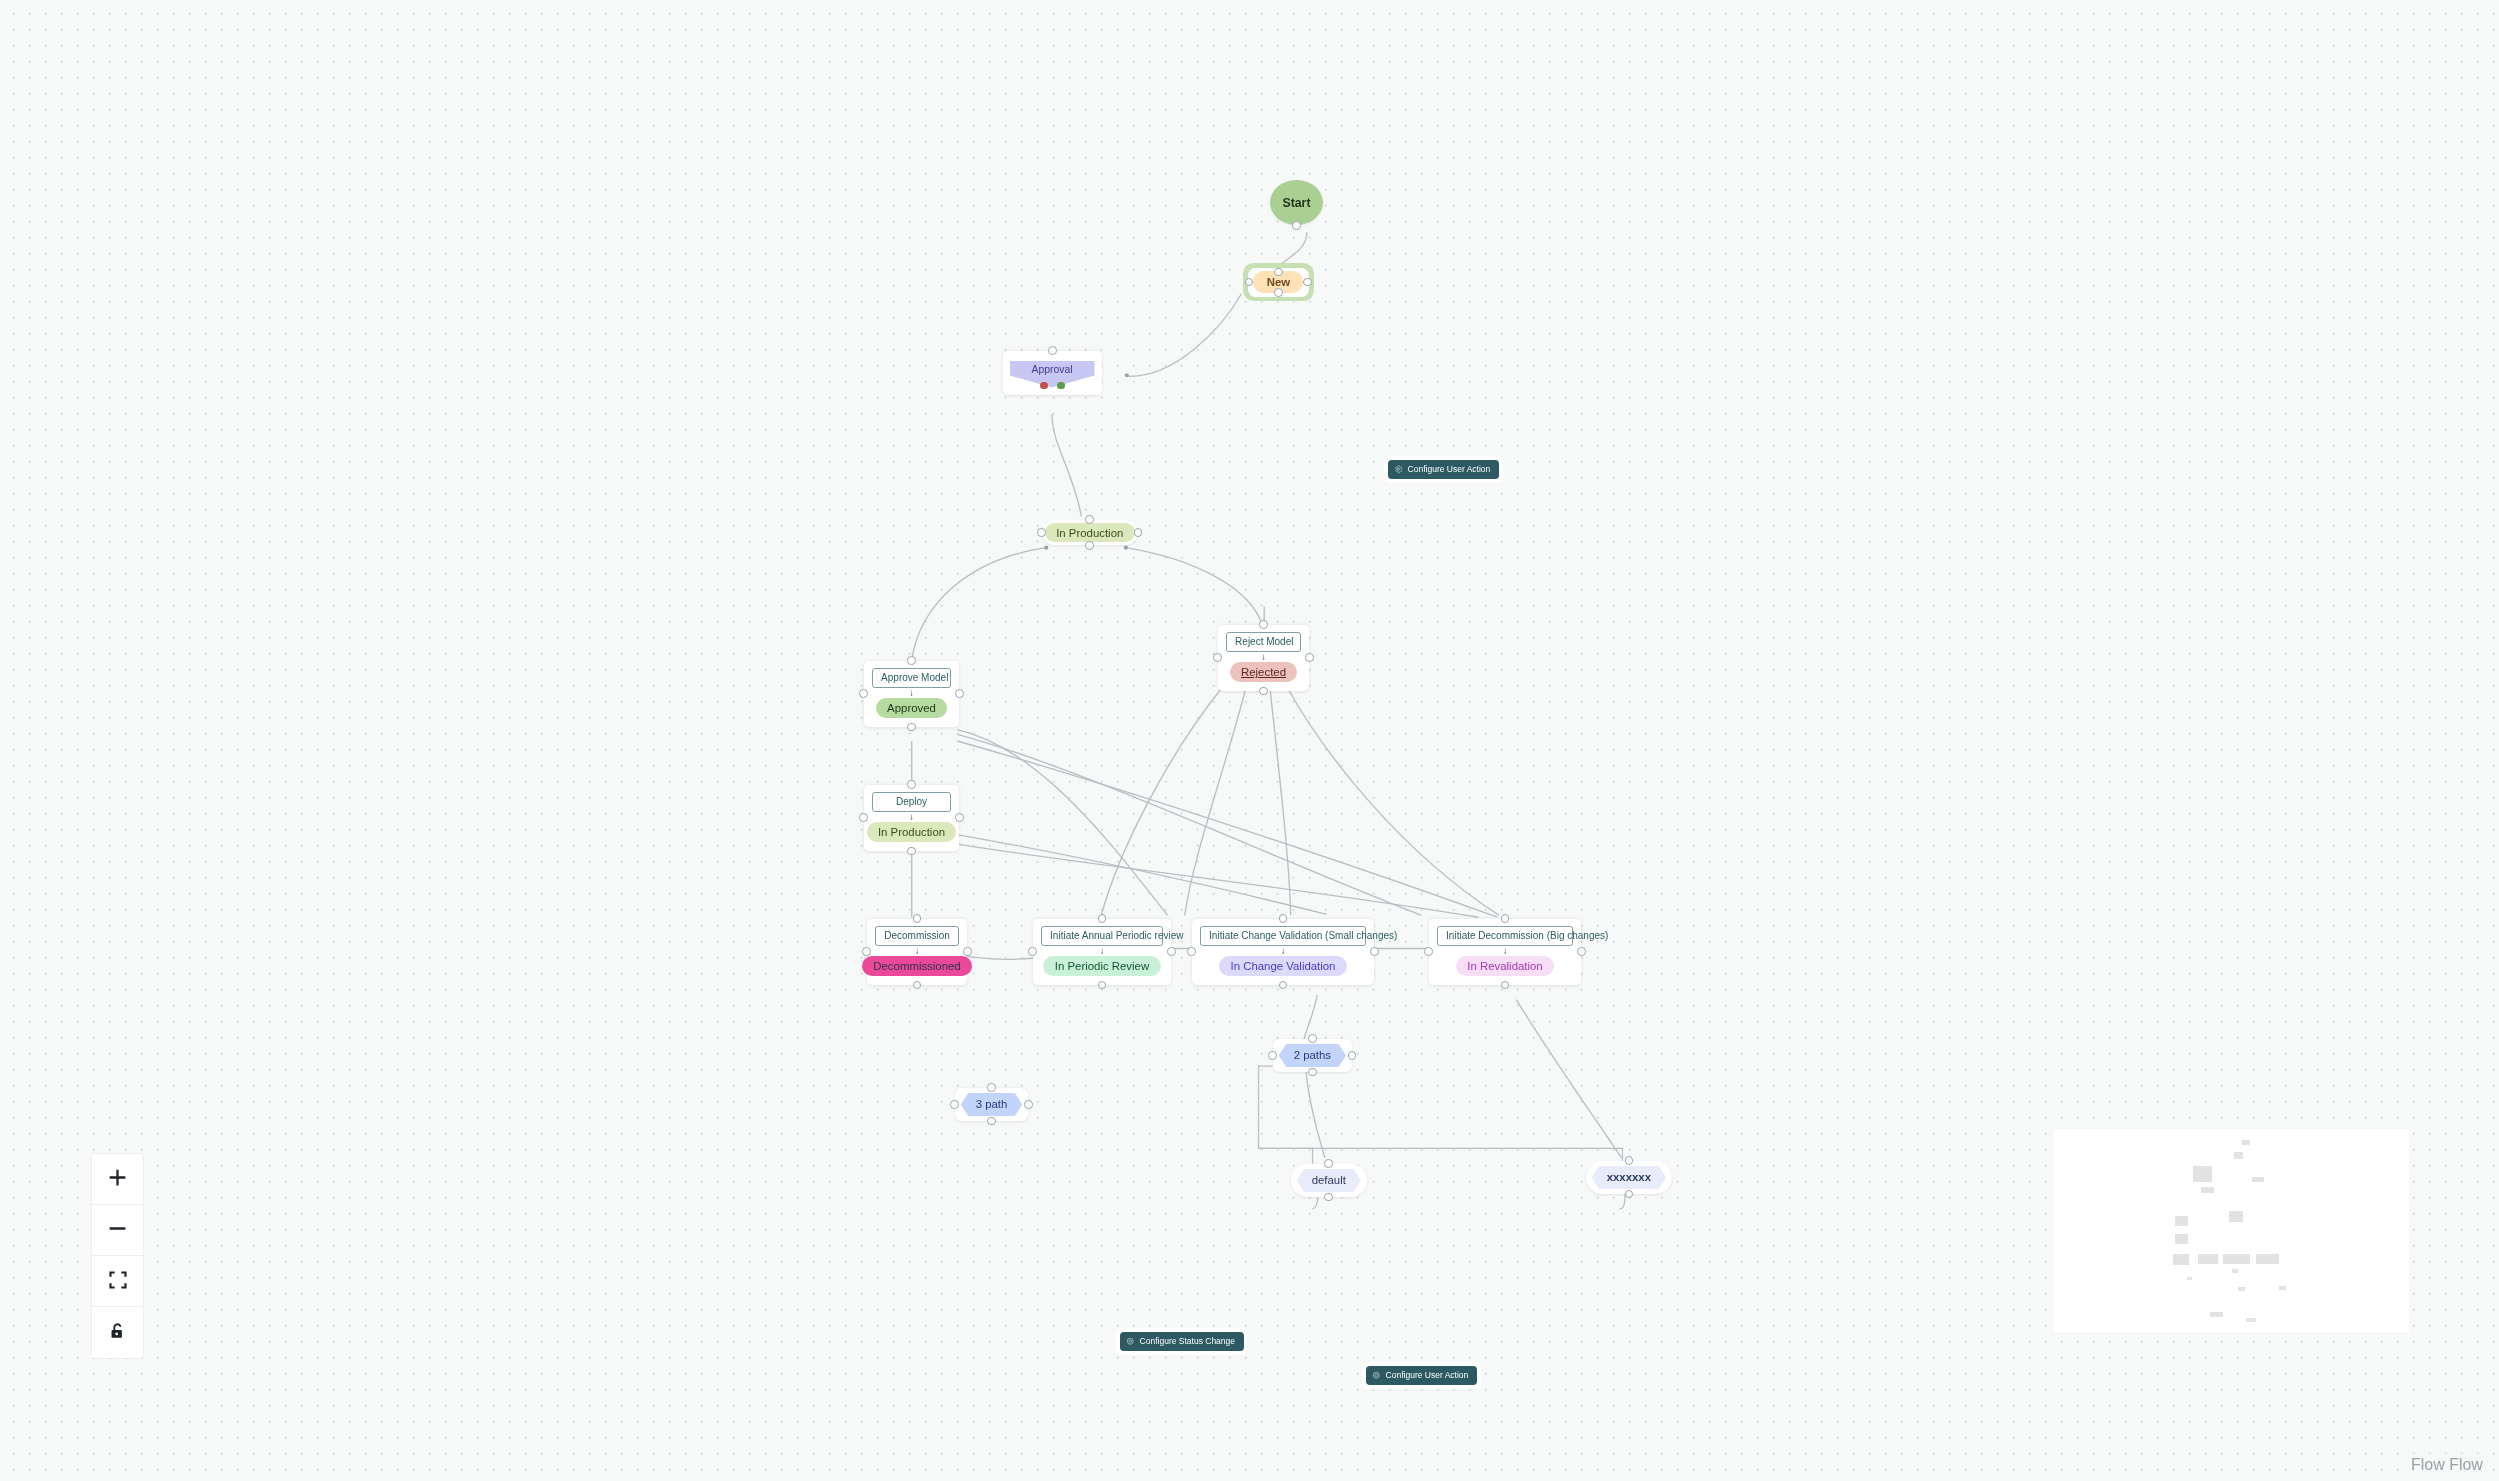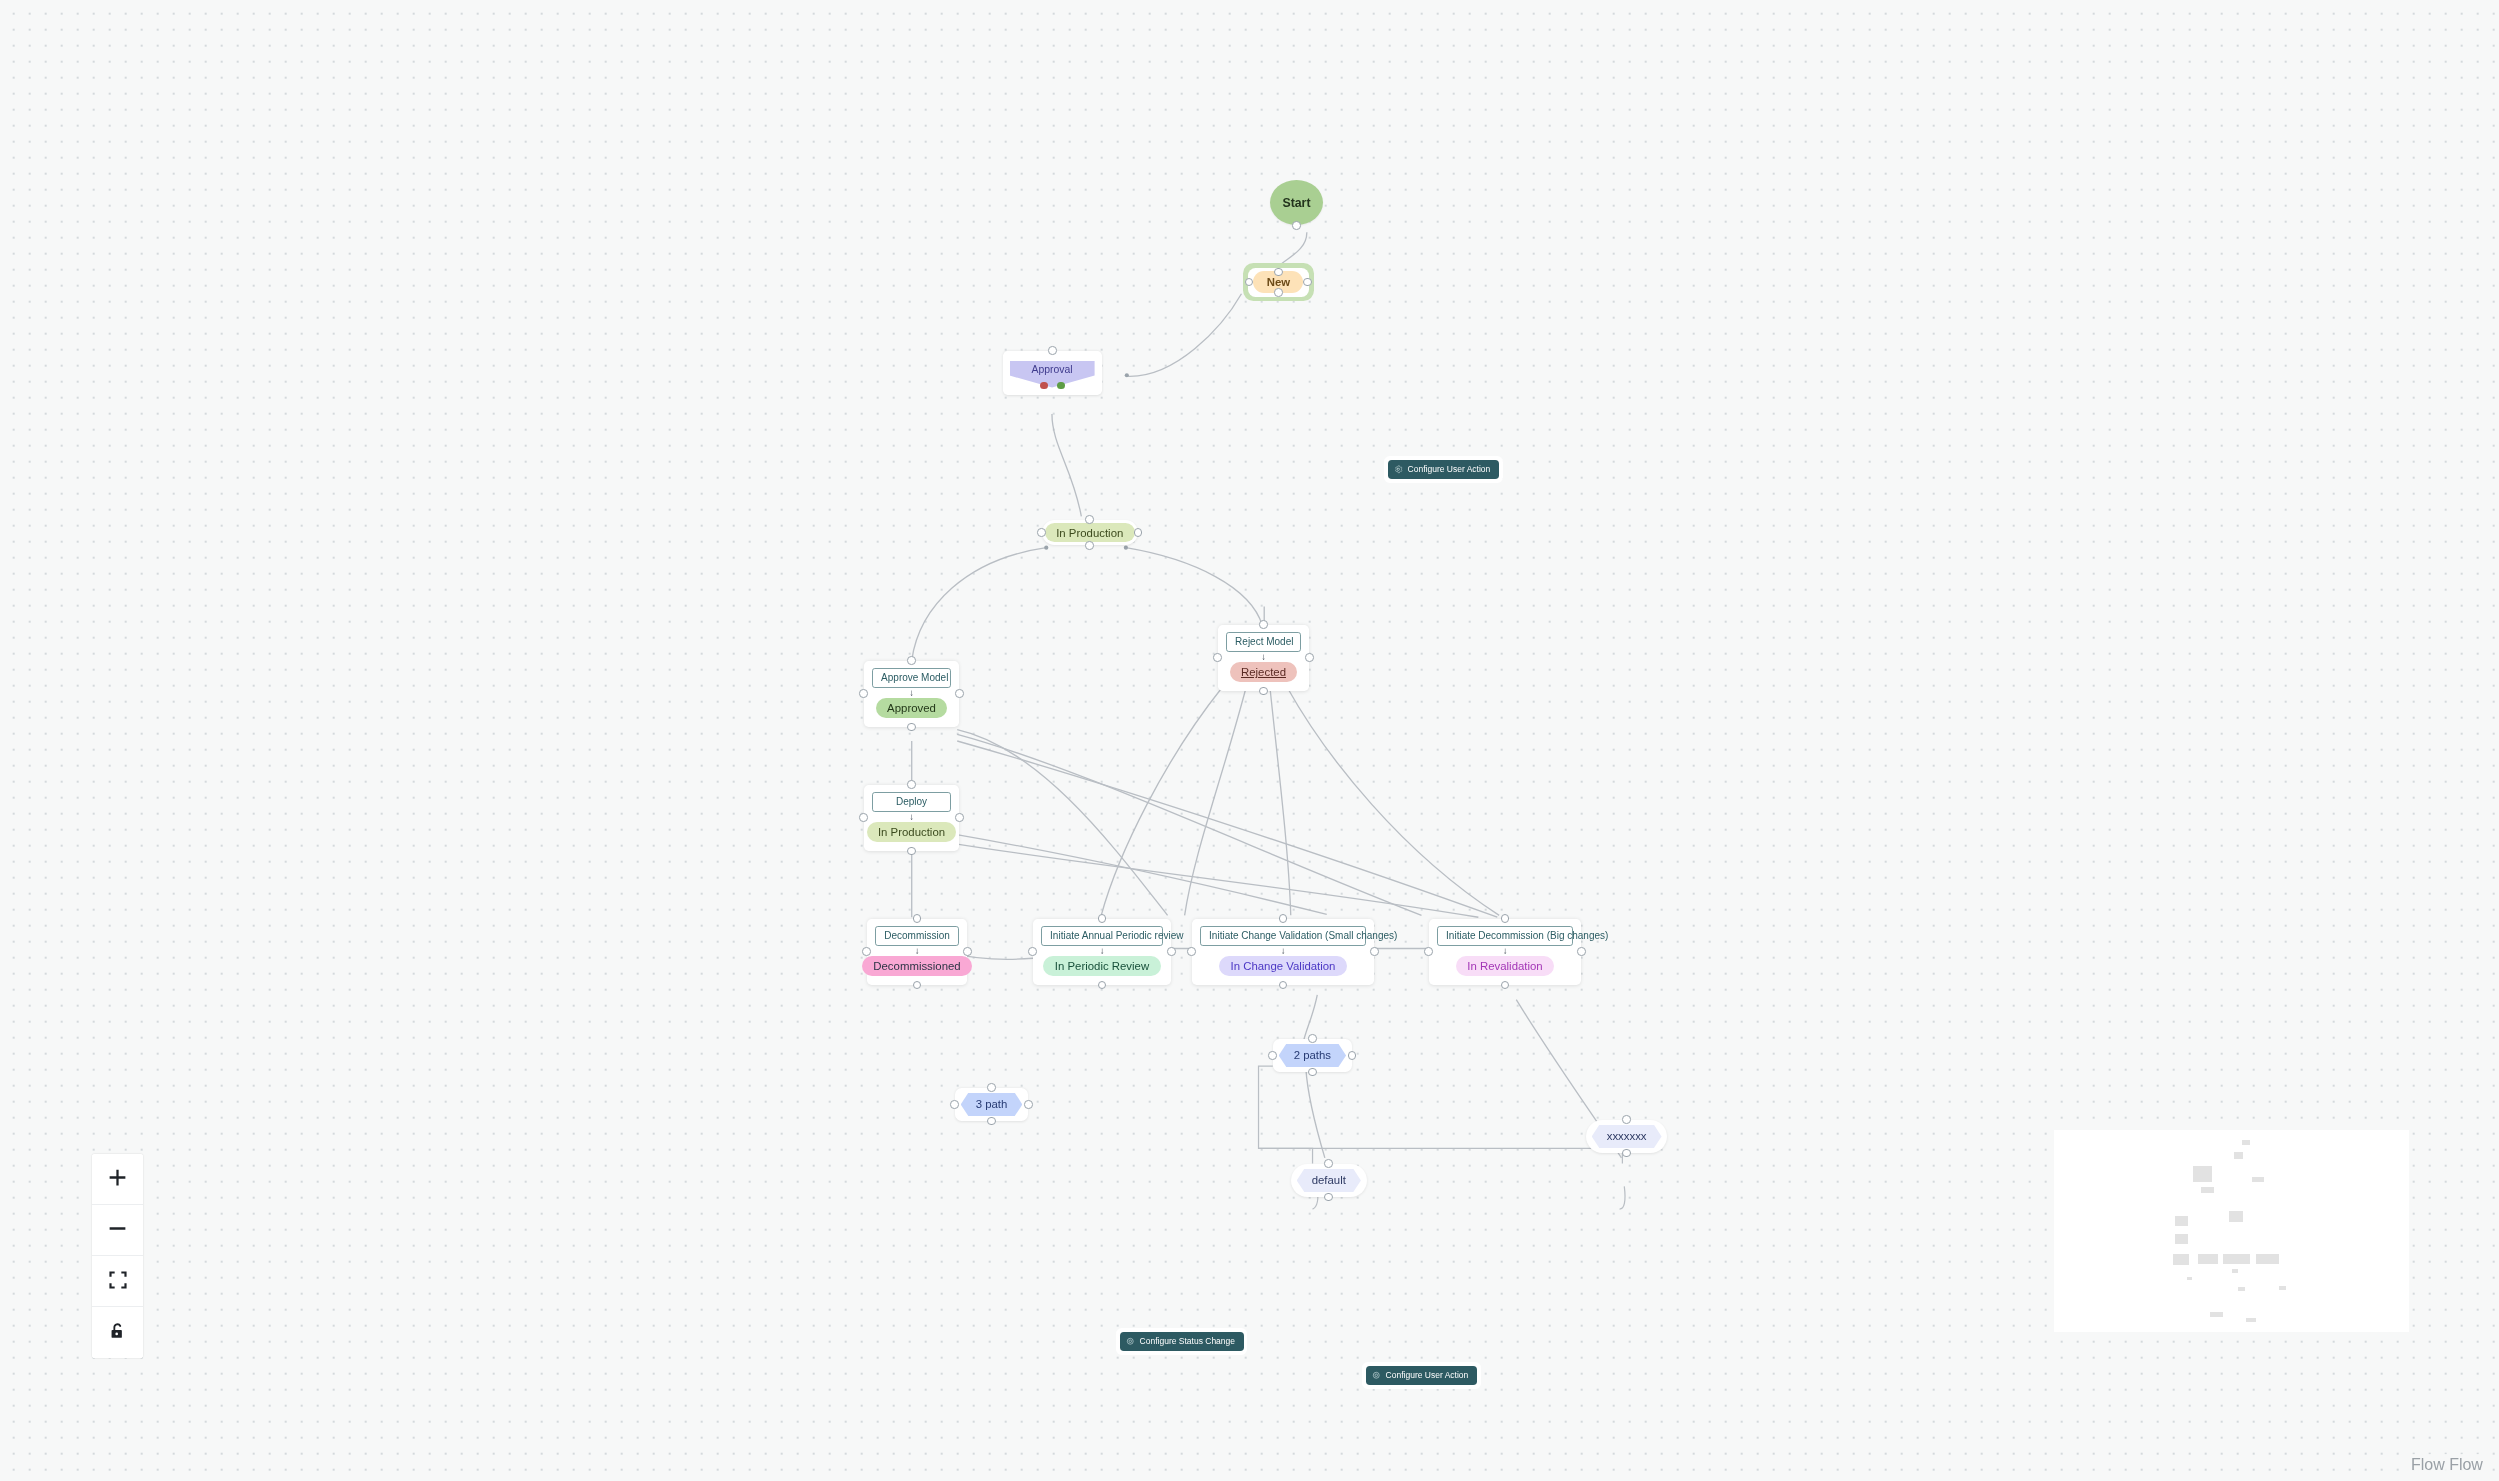--- a/index.html
+++ b/index.html
@@ -172,21 +172,21 @@
   }
   .cmp-status {
     border-radius: 947px;
     font-size: 11.4px;
     padding: 3.8px 11.4px;
     white-space: nowrap;
   }
   .s-approved  { background:#b5dba0; color:#24391a; }
   .s-rejected  { background:#eec2bc; color:#5a2a23;text-decoration:underline; }
   .s-inprod    { background:#dbe8bb; color:#3b4a1d; }
-  .s-decom     { background:#f9a8d4; color:#2c3445; }
+  .s-decom     { background:#ec4899; color:#2c3445; }
   .s-periodic  { background:#c9f1d8; color:#17503a; }
   .s-change    { background:#ddd9fb; color:#4b37c4; }
   .s-reval     { background:#f8ddf7; color:#a336b6; }
 
   
   .hexcard {
     background: #ffffff;
     border-radius: 6.6px;
     box-shadow: 0 0.9px 2.8px rgba(0,0,0,0.09);
     position: relative;
@@ -466,21 +466,21 @@
     </div>
 
     <div class="node" style="left:1291px; top:1164px;">
       <div class="hexcard" style="border-radius:947px;">
         <div class="hex hex-pale">default</div>
       </div>
       <div class="h t"></div>
       <div class="h b"></div>
     </div>
 
-    <div class="node" style="left:1586px; top:1120px;">
+    <div class="node" style="left:1586px; top:1161px;font-weight:bold;">
       <div class="hexcard" style="border-radius:947px;">
         <div class="hex hex-pale">xxxxxxx</div>
       </div>
       <div class="h t"></div>
       <div class="h b"></div>
     </div>
 
     <div class="badge-wrap" style="left:1384px; top:456px;">
       <div class="badge">
         <span class="gear">

